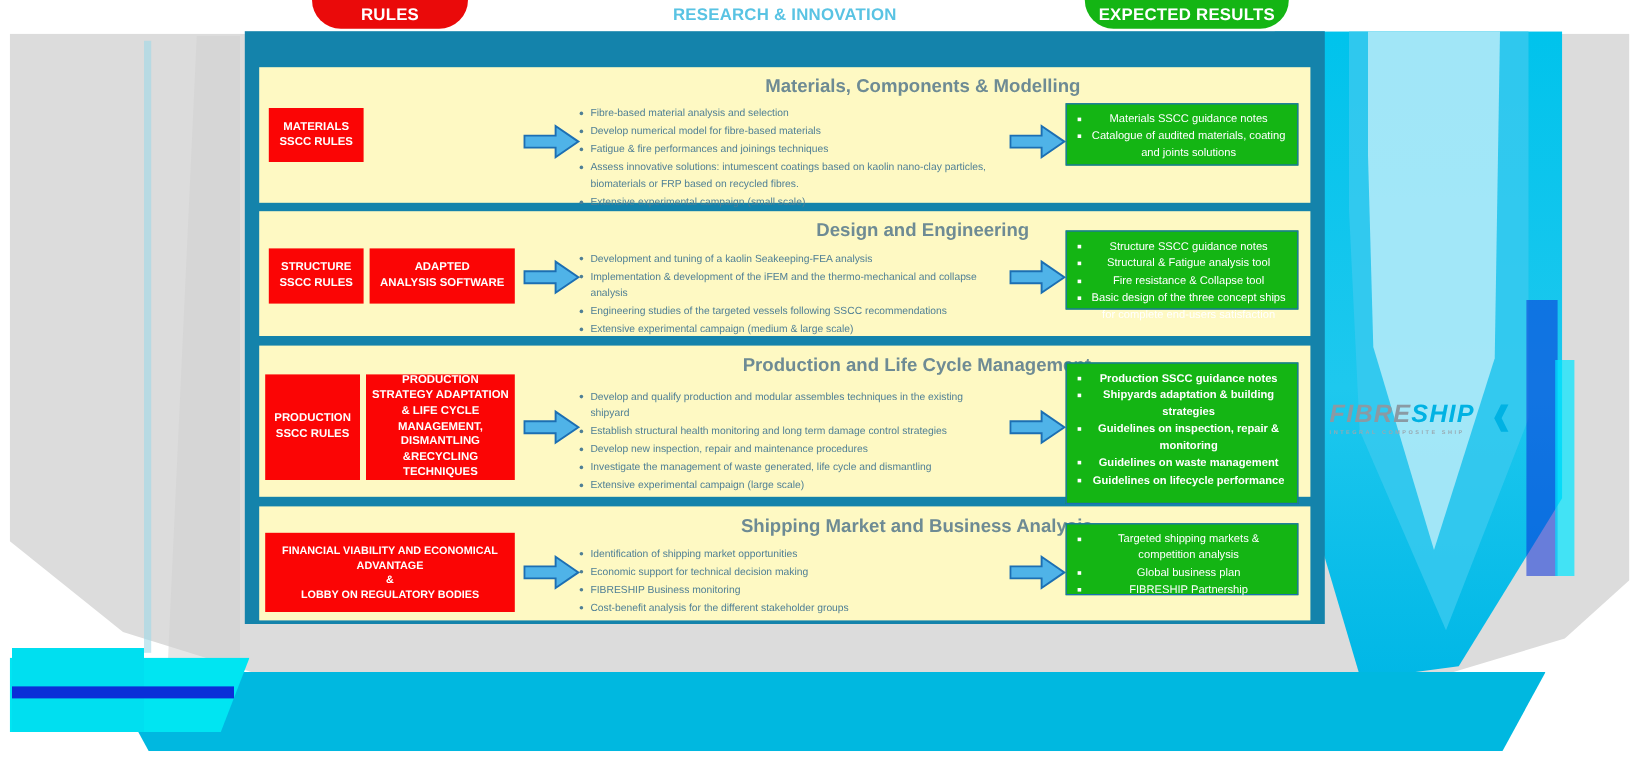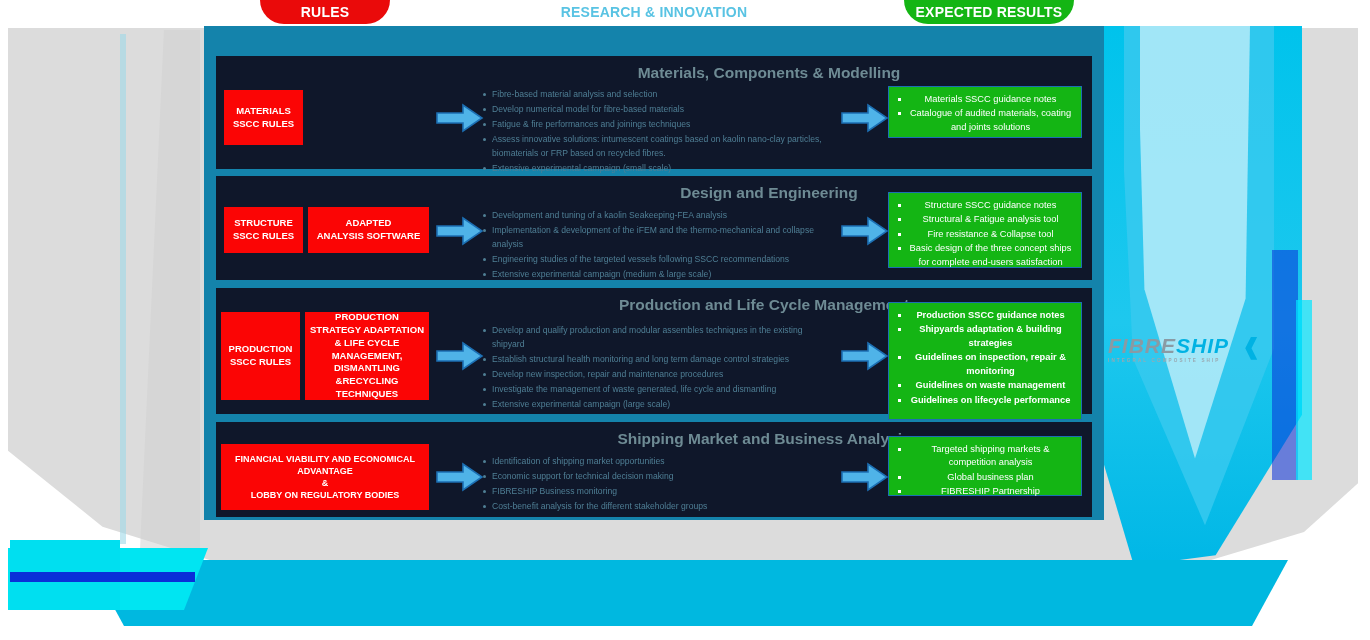--- a/index.html
+++ b/index.html
@@ -70,21 +70,21 @@
     position:absolute;top:-26px;height:50px;border-radius:24px;
     display:flex;align-items:flex-end;justify-content:center;
     color:#ffffff;font-weight:bold;font-size:14px;letter-spacing:.2px;
     padding-bottom:4px;box-sizing:border-box;white-space:nowrap;overflow:hidden;
   }
   .chip.red{left:56px;width:130px;background:#ea0a0a;}
   .chip.blue{left:330px;width:240px;background:#ffffff;color:#59c3e3;}
   .chip.green{left:700px;width:170px;background:#14b514;}
 
   
-  .row{position:absolute;left:216px;width:876px;background:#0f172a;}
+  .row{position:absolute;left:216px;width:876px;background:#fef9c3;}
   #row1{top:56px;height:113px;}
   #row2{top:176px;height:104px;}
   #row3{top:288px;height:126px;}
   #row4{top:422px;height:95px;}
 
   .row-title{
     position:absolute;left:240px;right:10px;top:8px;text-align:center;
     font-size:15.5px;font-weight:bold;color:#6e8b94;
   }
   #row3 .row-title{left:230px;}
@@ -165,21 +165,21 @@
       <span>RESEARCH &amp; INNOVATION</span>
     </div>
     <div class="chip green">
       <span>EXPECTED RESULTS</span>
     </div>
   </div>
 
   <div class="row" id="row1">
     <div class="row-title">Materials, Components  &amp; Modelling</div>
 
-    <div class="red-box" style="left:8px;top:34px;width:79px;height:55px;">
+    <div class="red-box" style="left:8px;top:34px;width:79px;height:45px;">
       <span>MATERIALS<br>SSCC RULES</span>
     </div>
 
     <div class="arrow" style="left:220px;top:47px;">
       <svg width="48" height="30" viewBox="0 0 48 30">
           <polygon points="1,10 27,10 27,2 46,15 27,28 27,20 1,20" fill="#4FB3E8" stroke="#1C6FB3" stroke-width="1.6"></polygon>
         </svg>
     </div>
 
     <ul class="bullets" style="left:266px;top:32px;width:350px;">
@@ -226,21 +226,21 @@
         <li>Engineering studies of the targeted vessels following SSCC recommendations</li>
         <li>Extensive experimental campaign (medium &amp; large scale)</li>
       </ul>
 
     <div class="arrow" style="left:625px;top:40px;">
       <svg width="48" height="30" viewBox="0 0 48 30">
           <polygon points="1,10 27,10 27,2 46,15 27,28 27,20 1,20" fill="#4FB3E8" stroke="#1C6FB3" stroke-width="1.6"></polygon>
         </svg>
     </div>
 
-    <div class="green-box" style="left:672px;top:16px;width:194px;height:76px;">
+    <div class="green-box" style="left:672px;top:16px;width:194px;height:66px;">
       <ul>
           <li>Structure SSCC guidance notes</li>
           <li>Structural &amp;  Fatigue analysis tool</li>
           <li>Fire resistance &amp; Collapse tool</li>
           <li>Basic design of the three concept ships for complete end-users satisfaction</li>
         </ul>
     </div>
   </div>
 
   <div class="row" id="row3">

